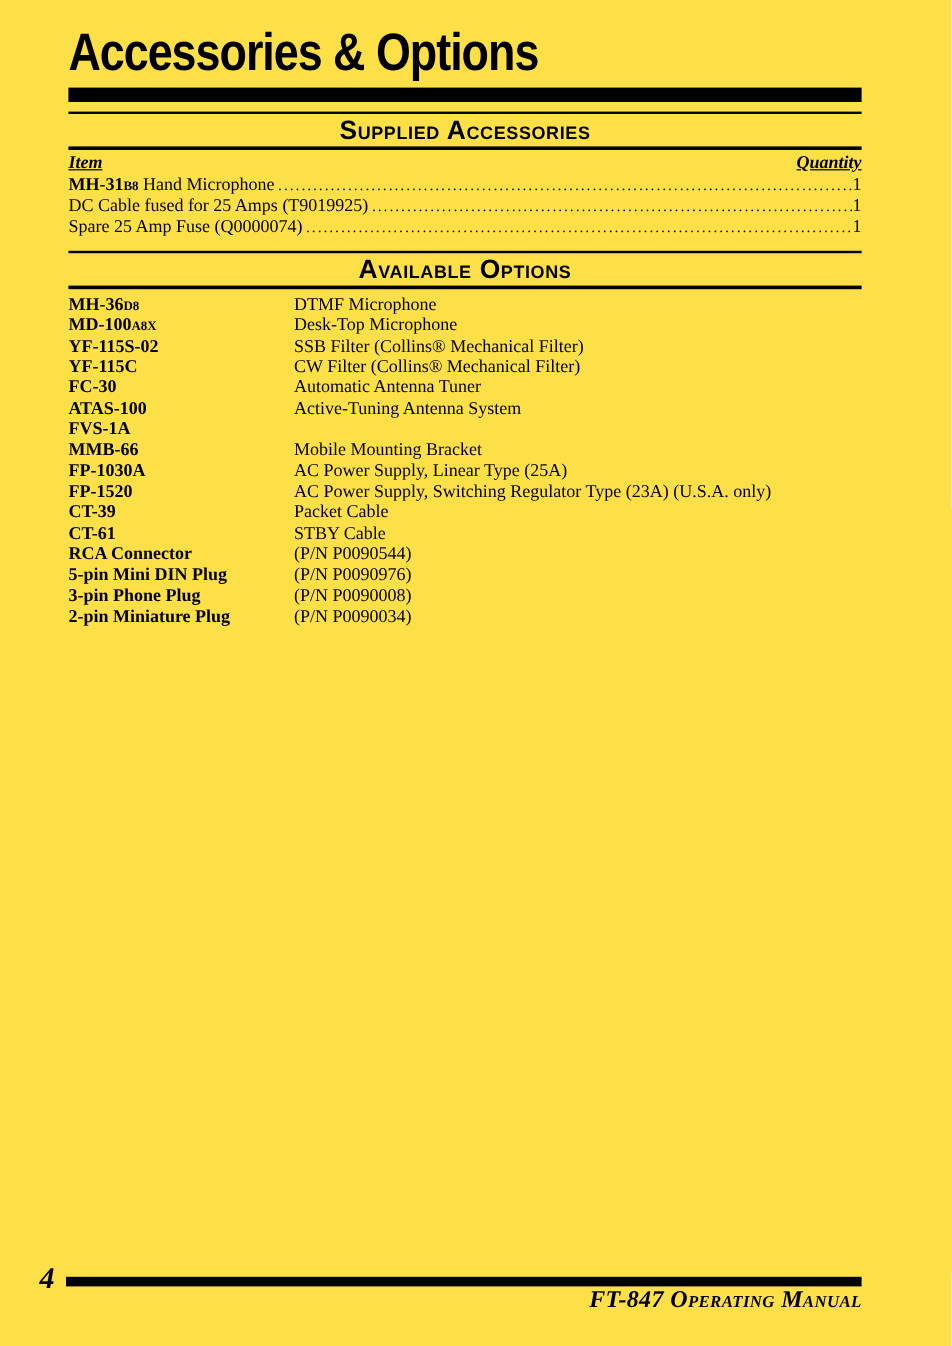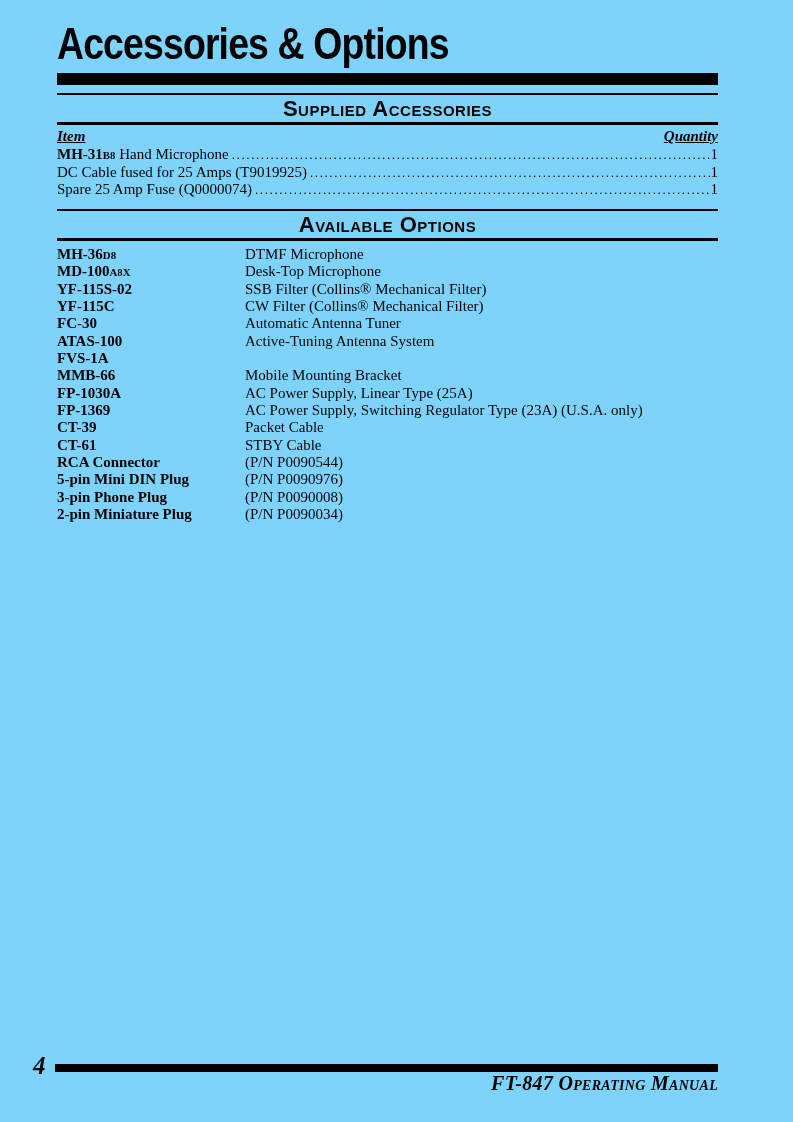--- a/index.html
+++ b/index.html
@@ -1,21 +1,21 @@
 <!DOCTYPE html>
 <html><head>
 <meta charset="utf-8">
 <style>
   html, body { margin: 0; padding: 0; background: #e8e8e8; }
   .page {
     position: relative;
     width: 793px;
     height: 1122px;
     margin: 0 auto;
-    background: #7dd3fc;
+    background: #fde047;
     color: #000000;
     font-family: "Liberation Serif", serif;
     overflow: hidden;
   }
 
   
   .title {
     position: absolute;
     left: 57px;
     top: 22px;
@@ -223,21 +223,21 @@
         <span class="ocol1"><span>MMB-66</span><span class="subcaps"></span></span>
         <span class="ocol2">Mobile Mounting Bracket</span>
       </div>
 
       <div class="orow">
         <span class="ocol1"><span>FP-1030A</span><span class="subcaps"></span></span>
         <span class="ocol2">AC Power Supply, Linear Type (25A)</span>
       </div>
 
       <div class="orow">
-        <span class="ocol1"><span>FP-1369</span><span class="subcaps"></span></span>
+        <span class="ocol1"><span>FP-1520</span><span class="subcaps"></span></span>
         <span class="ocol2">AC Power Supply, Switching Regulator Type (23A) (U.S.A. only)</span>
       </div>
 
       <div class="orow">
         <span class="ocol1"><span>CT-39</span><span class="subcaps"></span></span>
         <span class="ocol2">Packet Cable</span>
       </div>
 
       <div class="orow">
         <span class="ocol1"><span>CT-61</span><span class="subcaps"></span></span>

